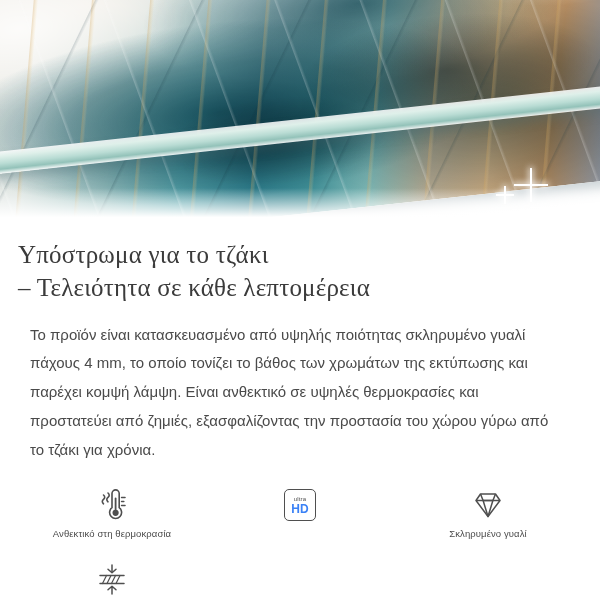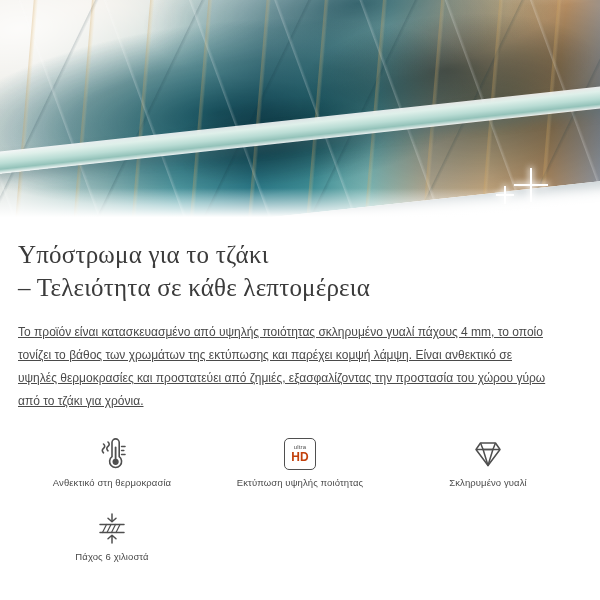--- a/index.html
+++ b/index.html
@@ -201,26 +201,25 @@
     font-weight: 400;
     color: #3b3b3b;
     font-size: 25px;
     line-height: 1.33;
     letter-spacing: .2px;
   }
   .headline .line2 {
     display: block;
   }
   .body-copy {
-    margin: 16px 0 0 0;
+    margin: 16px 0 0 12px;
     color: #4a4a4a;
-    font-size: 12px;
+    font-size: 15px;
     line-height: 1.92;
     max-width: 528px;
-    text-decoration: underline;
   }
 
   
   .features {
     margin-top: 18px;
     display: grid;
     grid-template-columns: repeat(3, 1fr);
     row-gap: 16px;
     column-gap: 0;
   }
@@ -256,21 +255,21 @@
     line-height: 1;
   }
   .hd-badge .t1 {
     font-size: 6px;
     letter-spacing: .2px;
     color: #4f4f4f;
   }
   .hd-badge .t2 {
     font-size: 12px;
     font-weight: bold;
-    color: #c2410c;
+    color: #3b82f6;
     margin-top: 1px;
   }
 </style>
 </head>
 <body>
 
 <div class="page">
 
   <div class="hero">
     <div class="hero-inner">
@@ -315,21 +314,20 @@
         <div class="feature-label">Ανθεκτικό στη θερμοκρασία</div>
       </div>
 
       <div class="feature">
         <div class="feature-icon">
           <div class="hd-badge">
             <span class="t1">ultra</span>
             <span class="t2">HD</span>
           </div>
         </div>
-        <div class="feature-label">Εκτύπωση υψηλής ποιότητας</div>
       </div>
 
 
       <div class="feature">
         <div class="feature-icon">
           <svg width="36" height="34" viewBox="0 0 36 34" fill="none" stroke="#4f4f4f" stroke-width="1.5" stroke-linejoin="round">
             <path d="M6 12.5L10.5 6h15L30 12.5 18 28.5z"></path>
             <path d="M6 12.5h24"></path>
             <path d="M10.5 6l2.6 6.5L18 28.5l4.9-16L25.5 6"></path>
             <path d="M13.1 12.5h9.8"></path>

